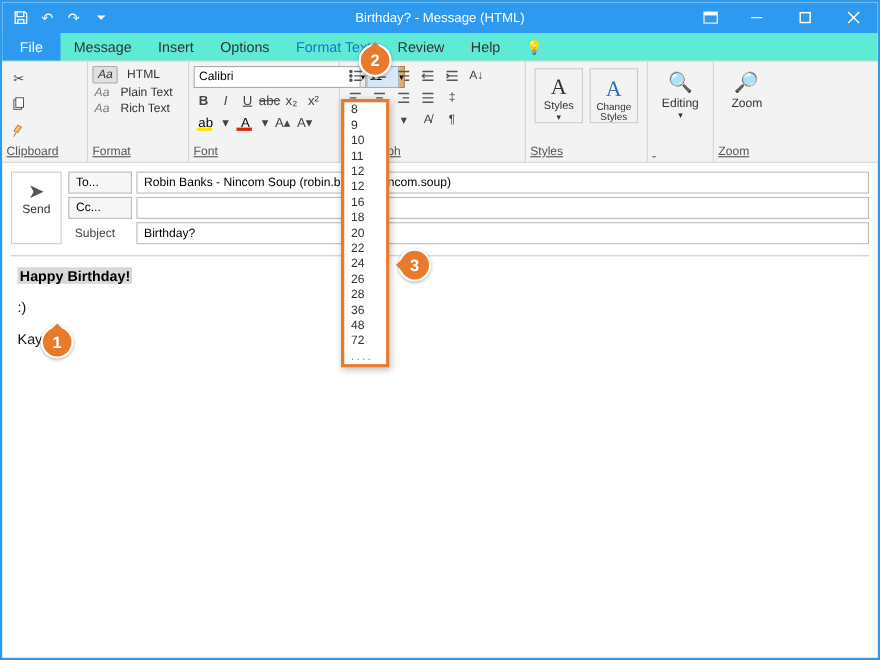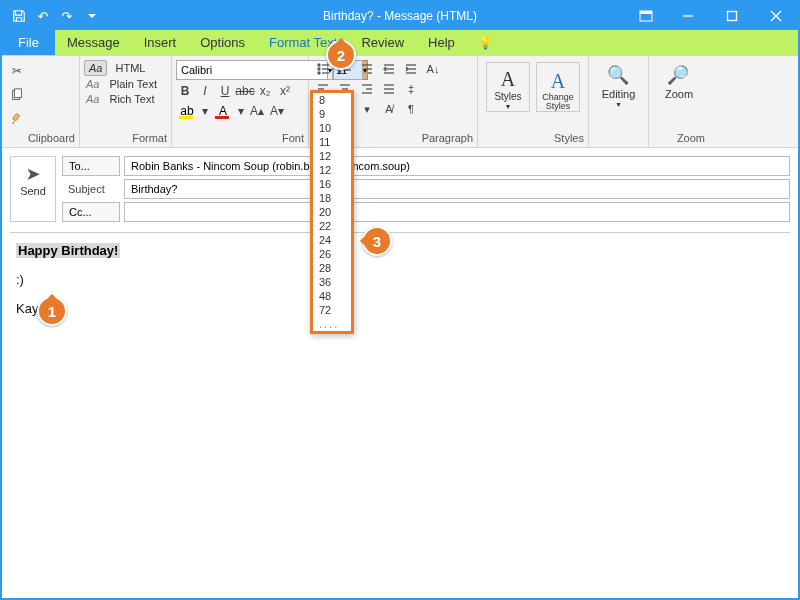--- a/index.html
+++ b/index.html
@@ -8,31 +8,31 @@
   
   .title-bar { height: 28px; background: #2e9aef; display: flex; align-items: center; color: #fff; position: relative; }
   .qat { display: flex; gap: 2px; padding-left: 6px; }
   .qat .qbtn { width: 22px; height: 22px; display: flex; align-items: center; justify-content: center; color: #fff; font-size: 13px; }
   .title-text { position: absolute; left: 50%; transform: translateX(-50%); font-size: 12px; }
   .win-ctrls { margin-left: auto; display: flex; }
   .win-ctrls .wbtn { width: 44px; height: 28px; display: flex; align-items: center; justify-content: center; font-size: 13px; color:#fff;}
   .win-ctrls .wbtn.pre { width: 40px; }
 
   
-  .menu-tabs { height: 26px; background: #bef264; display: flex; align-items: stretch; border-bottom: 1px solid #d4d4d4; font-size: 13px; }
+  .menu-tabs { height: 26px; background: #5eead4; display: flex; align-items: stretch; border-bottom: 1px solid #d4d4d4; font-size: 13px; }
   .mtab { padding: 4px 12px; display: flex; align-items: center; color: #333; }
   .mtab.file { background: #2e9aef; color: #fff; padding: 4px 16px; }
   .mtab.active { color: #1a73c7; font-weight: 400; }
   .mtab.tell { color: #666; font-size: 12px; }
   .mtab .bulb { margin-right: 6px; }
 
   
   .ribbon { height: 92px; background: #f3f3f3; border-bottom: 1px solid #d4d4d4; display: flex; position: relative; }
   .grp { border-right: 1px solid #d4d4d4; display: flex; flex-direction: column; justify-content: space-between; padding: 4px 4px 0 4px; }
-  .grp-label { text-align: right; font-size: 11px; color: #555; padding: 2px 0 3px; position: relative; }
+  .grp-label { text-align: left; font-size: 11px; color: #555; padding: 2px 0 3px; position: relative; text-decoration: underline; }
   .grp-body { flex: 1; display: flex; gap: 2px; }
 
   
   .paste-big { width: 40px; display: flex; flex-direction: column; align-items: center; font-size: 11px; color:#333; padding-top:2px;}
   .paste-big .ic { width: 28px; height: 30px; border: 1px solid #c9a34e; background: linear-gradient(#f9eac0,#f5d97d); border-radius: 2px; margin-bottom: 2px; position:relative;}
   .paste-big .ic::after{content:"";position:absolute;top:4px;left:4px;width:16px;height:20px;background:#fff;border:1px solid #bbb;}
   .mini-col { display: flex; flex-direction: column; gap: 2px; }
   .mini-btn { width: 22px; height: 22px; display:flex; align-items:center; justify-content:center; font-size:12px; color:#444;}
   .mini-btn svg{width:14px;height:14px;}
 
@@ -348,26 +348,26 @@
     <div class="send-col">
       <div class="env">➤</div>
       <span>Send</span>
     </div>
     <div class="fields">
       <div class="frow">
         <div class="fbtn-label">To...</div>
         <input class="finput" value="Robin Banks - Nincom Soup (robin.banks@nincom.soup)" style="">
       </div>
       <div class="frow">
+        <div class="fbtn-label">Cc...</div>
+        <input class="finput" value="" style="">
+      </div>
+      <div class="frow">
         <div class="subj-label">Subject</div>
         <input class="finput" value="Birthday?" style="">
-      </div>
-      <div class="frow">
-        <div class="fbtn-label">Cc...</div>
-        <input class="finput" value="" style="">
       </div>
     </div>
   </div>
 
   <div class="body-area">
     <span class="hb-line">Happy Birthday!</span>
     <div style="height:14px"></div>
     <div>:)</div>
     <div style="height:14px"></div>
     <div>Kayla.</div>

